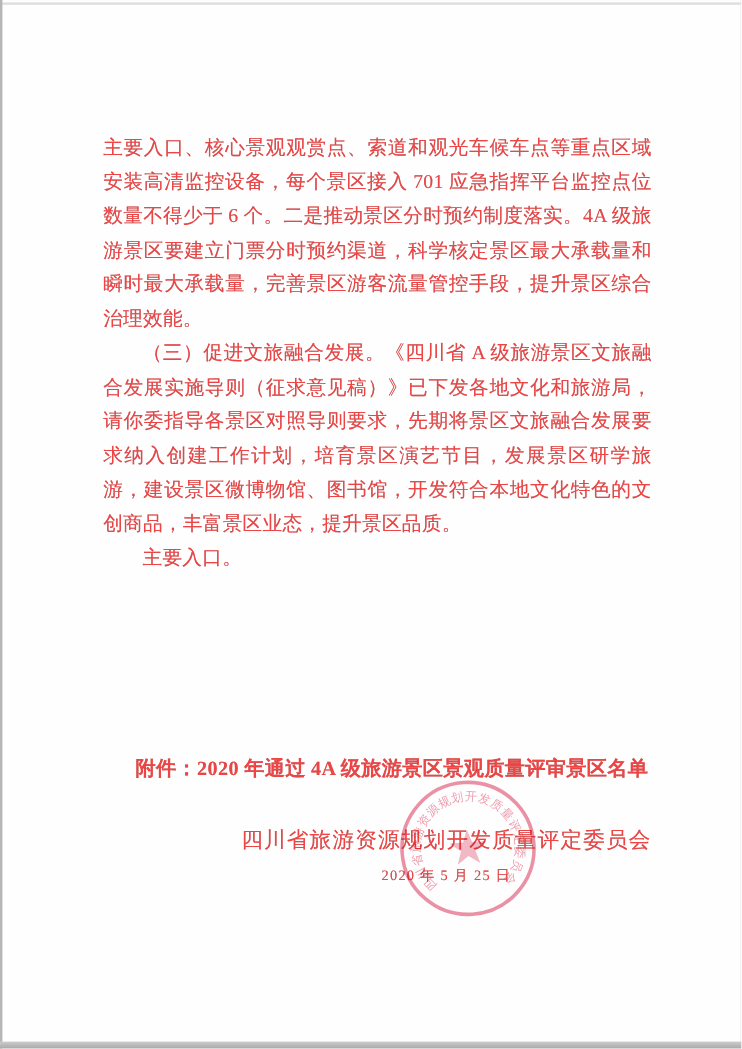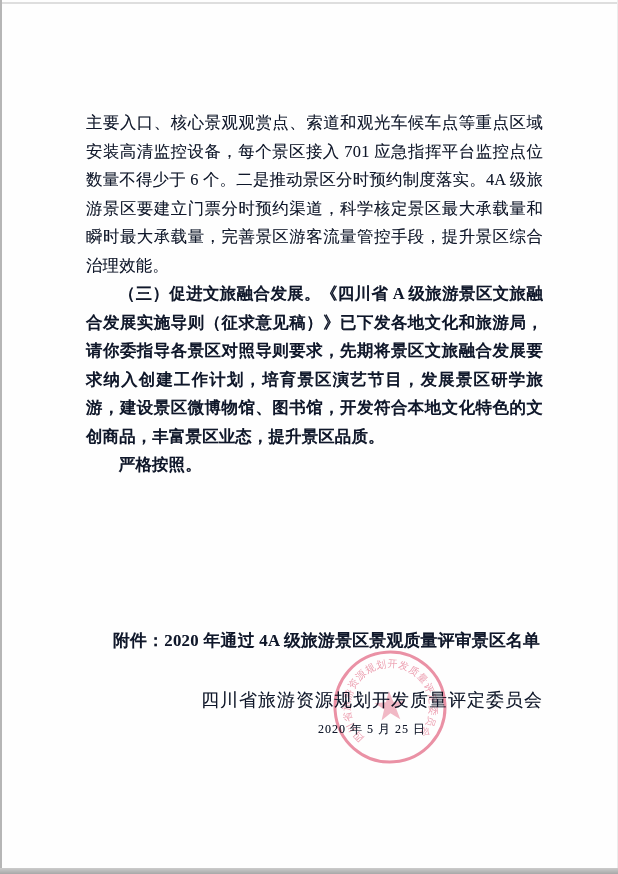--- a/index.html
+++ b/index.html
@@ -7,42 +7,42 @@
     padding: 0;
     background: #ffffff;
   }
   .scan {
     position: relative;
     width: 618px;
     height: 874px;
     background: #fefefe;
     overflow: hidden;
     font-family: "Liberation Serif", "DejaVu Serif", serif;
-    color: #0f172a;
+    color: #ef4444;
   }
   
   .edge-top    { position: absolute; top: 2px; left: 0; right: 0; height: 2px; background: #dedede; }
   .edge-left   { position: absolute; top: 0; left: 0; bottom: 0; width: 2px; background: #b6b6b6; }
   .edge-right  { position: absolute; top: 0; right: 0; bottom: 0; width: 1px; background: #ececec; }
   .edge-bottom { position: absolute; left: 0; right: 0; bottom: 0; height: 6px;
                  background: linear-gradient(180deg, #cccccc, #a8a8a8); }
 
   .body-text {
     position: absolute;
     left: 86px;
     top: 109px;
     width: 457px;
     font-size: 16.4px;
     line-height: 28.5px;
     text-align: justify;
     letter-spacing: 0.2px;
     text-shadow: 0 0 0.5px rgba(70,76,82,0.45);
   }
   .para { margin: 0; }
-  .para.indent { text-indent: 2em; font-weight: bold; }
+  .para.indent { text-indent: 2em; }
 
   .attachment {
     position: absolute;
     left: 113px;
     top: 629px;
     font-size: 16.8px;
     letter-spacing: 0.3px;
     white-space: nowrap;
     text-shadow: 0 0 0.5px rgba(70,76,82,0.45);
     font-weight: bold;
@@ -82,21 +82,21 @@
 <div class="scan">
 
   <div class="edge-top"></div>
   <div class="edge-left"></div>
   <div class="edge-right"></div>
   <div class="edge-bottom"></div>
 
   <div class="body-text">
     <p class="para">主要入口、核心景观观赏点、索道和观光车候车点等重点区域安装高清监控设备，每个景区接入 701 应急指挥平台监控点位数量不得少于 6 个。二是推动景区分时预约制度落实。4A 级旅游景区要建立门票分时预约渠道，科学核定景区最大承载量和瞬时最大承载量，完善景区游客流量管控手段，提升景区综合治理效能。</p>
     <p class="para indent">（三）促进文旅融合发展。《四川省 A 级旅游景区文旅融合发展实施导则（征求意见稿）》已下发各地文化和旅游局，请你委指导各景区对照导则要求，先期将景区文旅融合发展要求纳入创建工作计划，培育景区演艺节目，发展景区研学旅游，建设景区微博物馆、图书馆，开发符合本地文化特色的文创商品，丰富景区业态，提升景区品质。</p>
-    <p class="para indent">严格按照。</p>
+    <p class="para indent">主要入口。</p>
   </div>
 
   <div class="attachment">附件：2020 年通过 4A 级旅游景区景观质量评审景区名单</div>
 
   <div class="signature">
     <div class="committee">四川省旅游资源规划开发质量评定委员会</div>
     <div class="date">2020 年 5 月 25 日</div>
   </div>
 
   <svg class="seal" viewBox="-64 -64 128 128" xmlns="http://www.w3.org/2000/svg">

